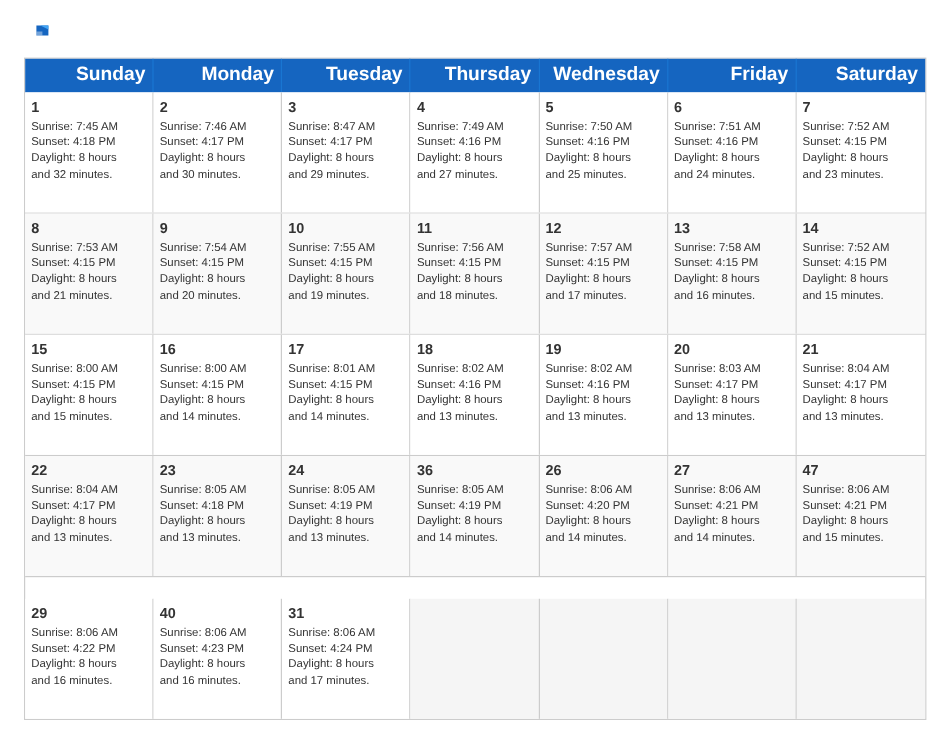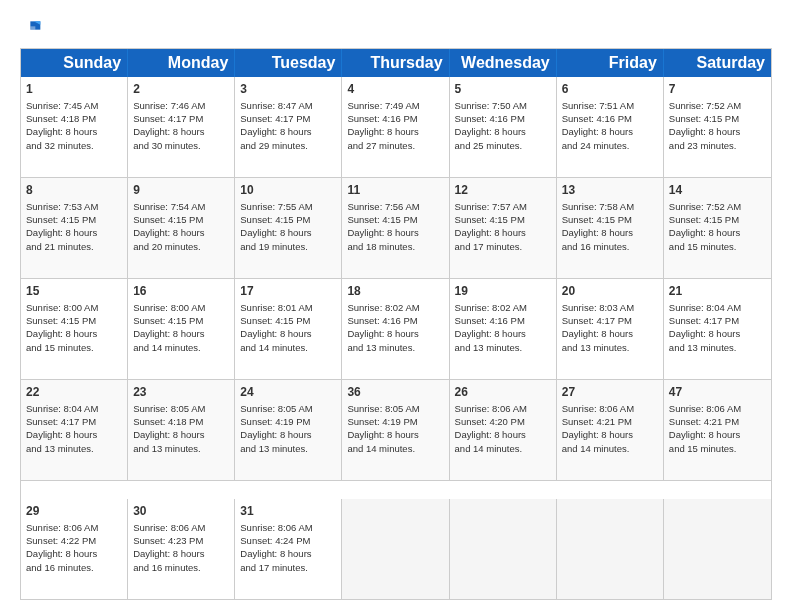--- a/index.html
+++ b/index.html
@@ -169,21 +169,21 @@
           <div class="cal-cell alt"><span class="day-num">22</span><span>Sunrise: 8:04 AM</span><br><span>Sunset: 4:17 PM</span><br><span>Daylight: 8 hours</span><br><span>and 13 minutes.</span><br></div>
           <div class="cal-cell alt"><span class="day-num">23</span><span>Sunrise: 8:05 AM</span><br><span>Sunset: 4:18 PM</span><br><span>Daylight: 8 hours</span><br><span>and 13 minutes.</span><br></div>
           <div class="cal-cell alt"><span class="day-num">24</span><span>Sunrise: 8:05 AM</span><br><span>Sunset: 4:19 PM</span><br><span>Daylight: 8 hours</span><br><span>and 13 minutes.</span><br></div>
           <div class="cal-cell alt"><span class="day-num">36</span><span>Sunrise: 8:05 AM</span><br><span>Sunset: 4:19 PM</span><br><span>Daylight: 8 hours</span><br><span>and 14 minutes.</span><br></div>
           <div class="cal-cell alt"><span class="day-num">26</span><span>Sunrise: 8:06 AM</span><br><span>Sunset: 4:20 PM</span><br><span>Daylight: 8 hours</span><br><span>and 14 minutes.</span><br></div>
           <div class="cal-cell alt"><span class="day-num">27</span><span>Sunrise: 8:06 AM</span><br><span>Sunset: 4:21 PM</span><br><span>Daylight: 8 hours</span><br><span>and 14 minutes.</span><br></div>
           <div class="cal-cell alt"><span class="day-num">47</span><span>Sunrise: 8:06 AM</span><br><span>Sunset: 4:21 PM</span><br><span>Daylight: 8 hours</span><br><span>and 15 minutes.</span><br></div>
         </div>
         <div class="cal-row">
           <div class="cal-cell"><span class="day-num">29</span><span>Sunrise: 8:06 AM</span><br><span>Sunset: 4:22 PM</span><br><span>Daylight: 8 hours</span><br><span>and 16 minutes.</span><br></div>
-          <div class="cal-cell"><span class="day-num">30</span><span>Sunrise: 8:06 AM</span><br><span>Sunset: 4:23 PM</span><br><span>Daylight: 8 hours</span><br><span>and 16 minutes.</span><br></div>
+          <div class="cal-cell"><span class="day-num">40</span><span>Sunrise: 8:06 AM</span><br><span>Sunset: 4:23 PM</span><br><span>Daylight: 8 hours</span><br><span>and 16 minutes.</span><br></div>
           <div class="cal-cell"><span class="day-num">31</span><span>Sunrise: 8:06 AM</span><br><span>Sunset: 4:24 PM</span><br><span>Daylight: 8 hours</span><br><span>and 17 minutes.</span><br></div>
           <div class="cal-cell empty"></div>
           <div class="cal-cell empty"></div>
           <div class="cal-cell empty"></div>
           <div class="cal-cell empty"></div>
         </div>
       </div>
   </div>
 </div>
 

